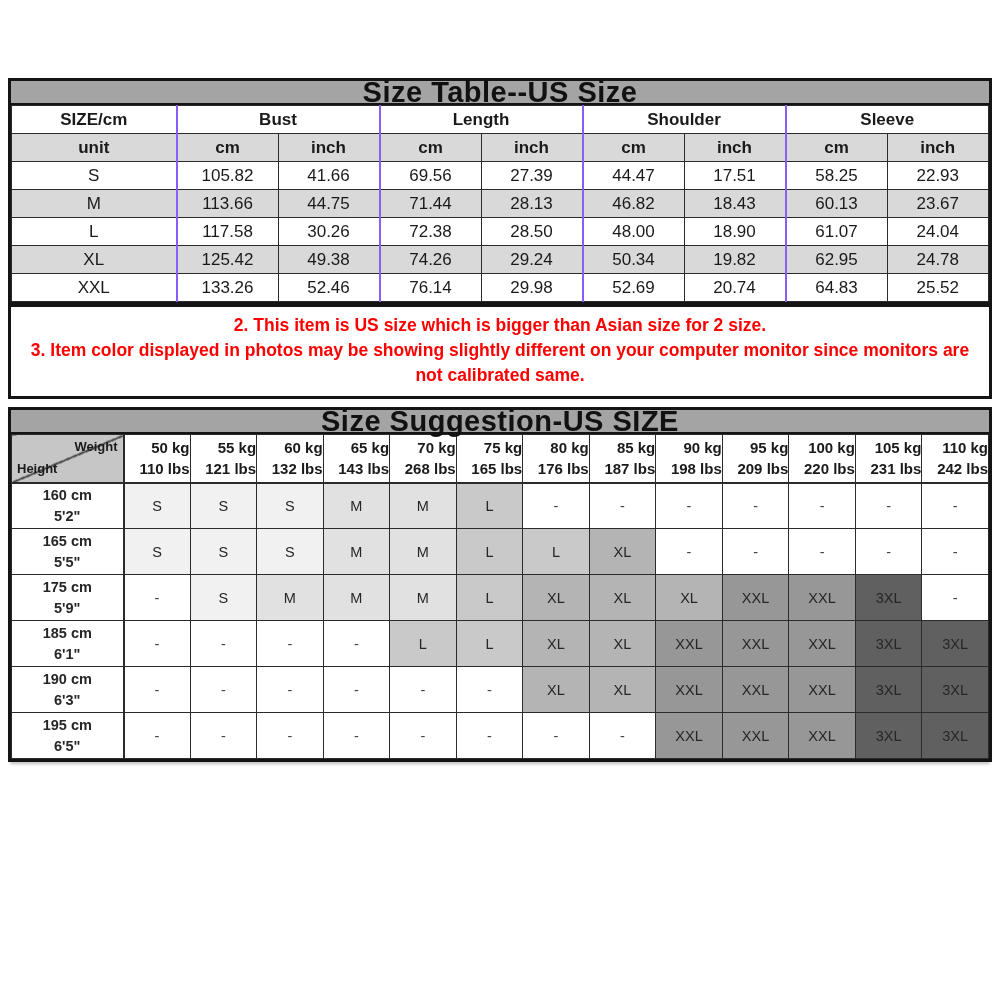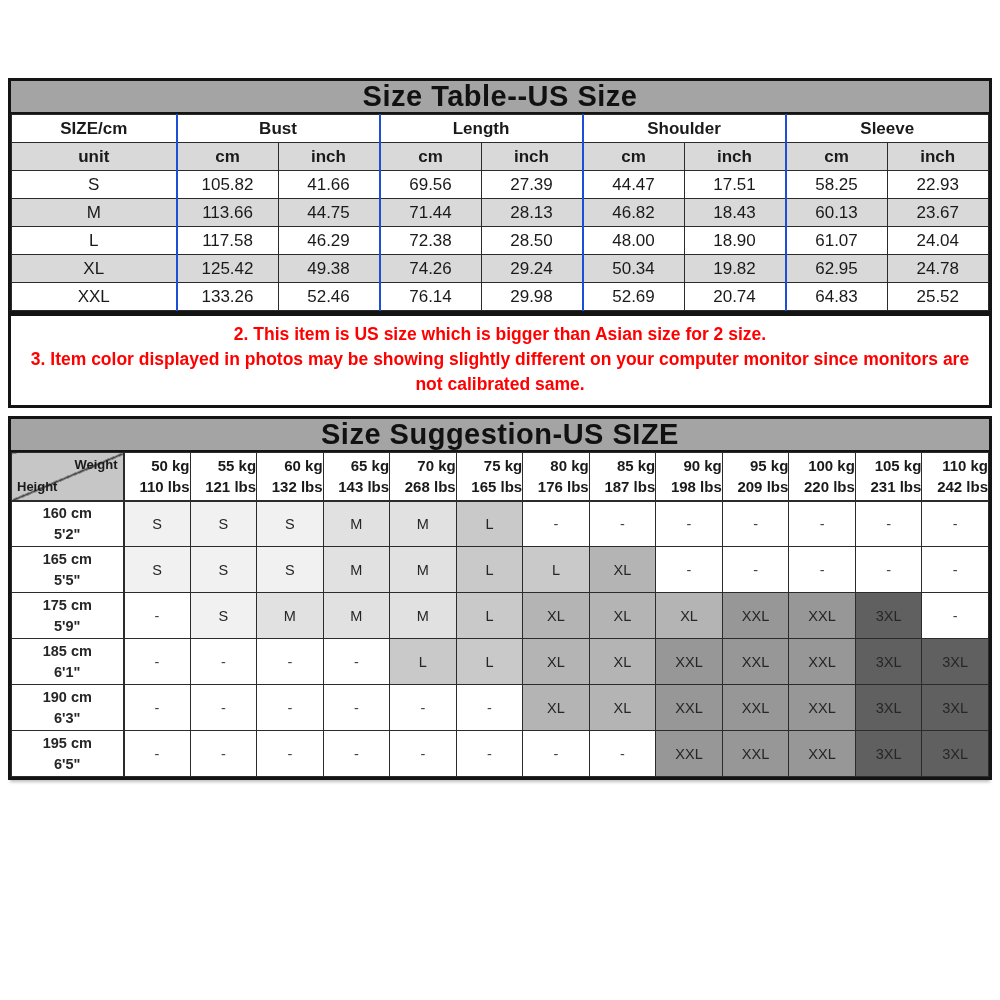--- a/index.html
+++ b/index.html
@@ -11,39 +11,39 @@
     overflow: hidden;
   }
   .canvas { position: relative; width: 1000px; height: 1000px; padding: 78px 8px 0 8px; }
 
   .block {
     width: 984px;
     border: 3px solid #141414;
     background: #ffffff;
   }
   .title-bar {
-    height: 33px;
+    height: 24px;
     background: var(--title-bar-bg, #a4a4a4);
     border-bottom: 2px solid #141414;
     display: flex; align-items: center; justify-content: center;
     font-size: 29px; font-weight: 700; color: #111;
     letter-spacing: 0.5px;
   }
 
   table { border-collapse: collapse; width: 100%; table-layout: fixed; }
   td, th { border: 1px solid #2b2b2b; text-align: center; vertical-align: middle; padding: 0; }
 
   
   #t1 col.size-col { width: 165px; }
   #t1 th, #t1 td { height: 28px; font-size: 17px; }
   #t1 thead tr.group-row th { font-weight: 700; }
   #t1 tr.unit-row td { font-weight: 700; background: var(--stripe-bg, #d9d9d9); }
   #t1 tbody td { font-weight: 400; }
   #t1 tbody tr.stripe td { background: var(--stripe-bg, #d9d9d9); }
-  #t1 .gb { border-left: 2px solid #1d4ed8; }
+  #t1 .gb { border-left: 2px solid #8b5cf6; }
 
   
   .attention {
     width: 984px;
     margin-top: -1px;
     border: 3px solid #141414;
     padding: 6px 4px 8px 4px;
     text-align: center;
     font-size: 17.5px; font-weight: 700;
     line-height: 25px;
@@ -129,21 +129,21 @@
             <td class="gb">71.44</td>
             <td>28.13</td>
             <td class="gb">46.82</td>
             <td>18.43</td>
             <td class="gb">60.13</td>
             <td>23.67</td>
           </tr>
           <tr>
             <td>L</td>
             <td class="gb">117.58</td>
-            <td>46.29</td>
+            <td>30.26</td>
             <td class="gb">72.38</td>
             <td>28.50</td>
             <td class="gb">48.00</td>
             <td>18.90</td>
             <td class="gb">61.07</td>
             <td>24.04</td>
           </tr>
           <tr class="stripe">
             <td>XL</td>
             <td class="gb">125.42</td>

